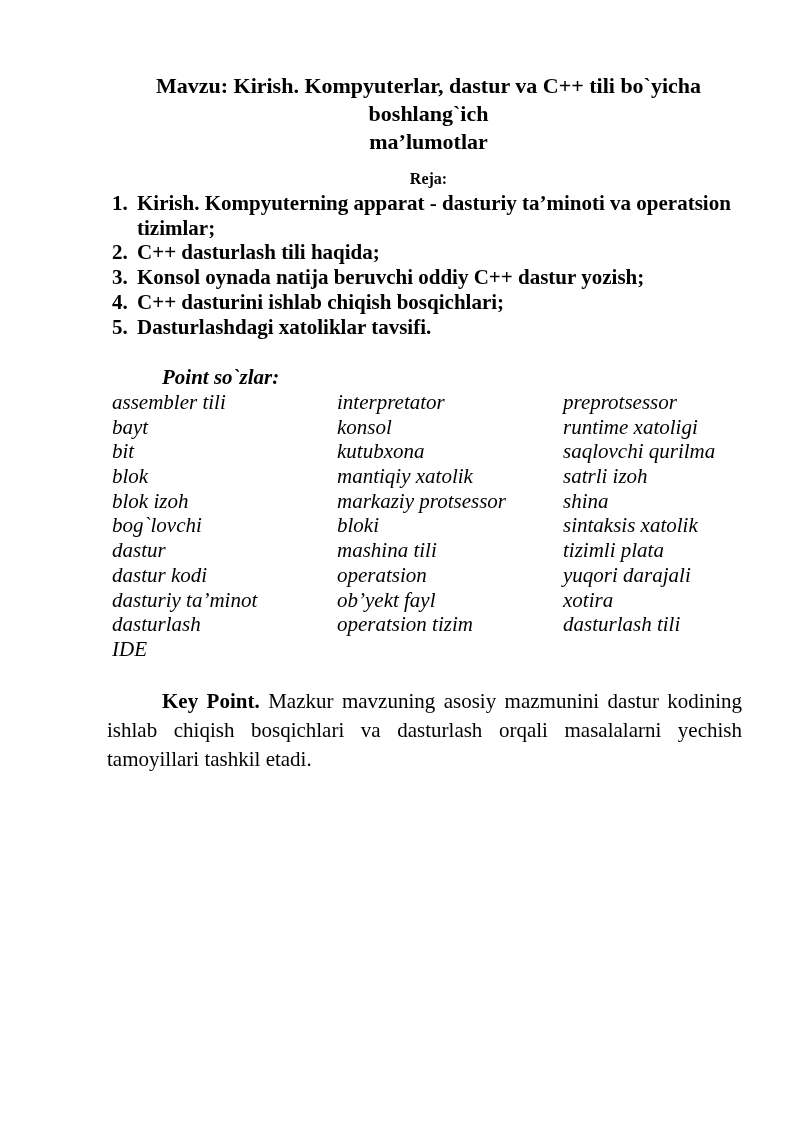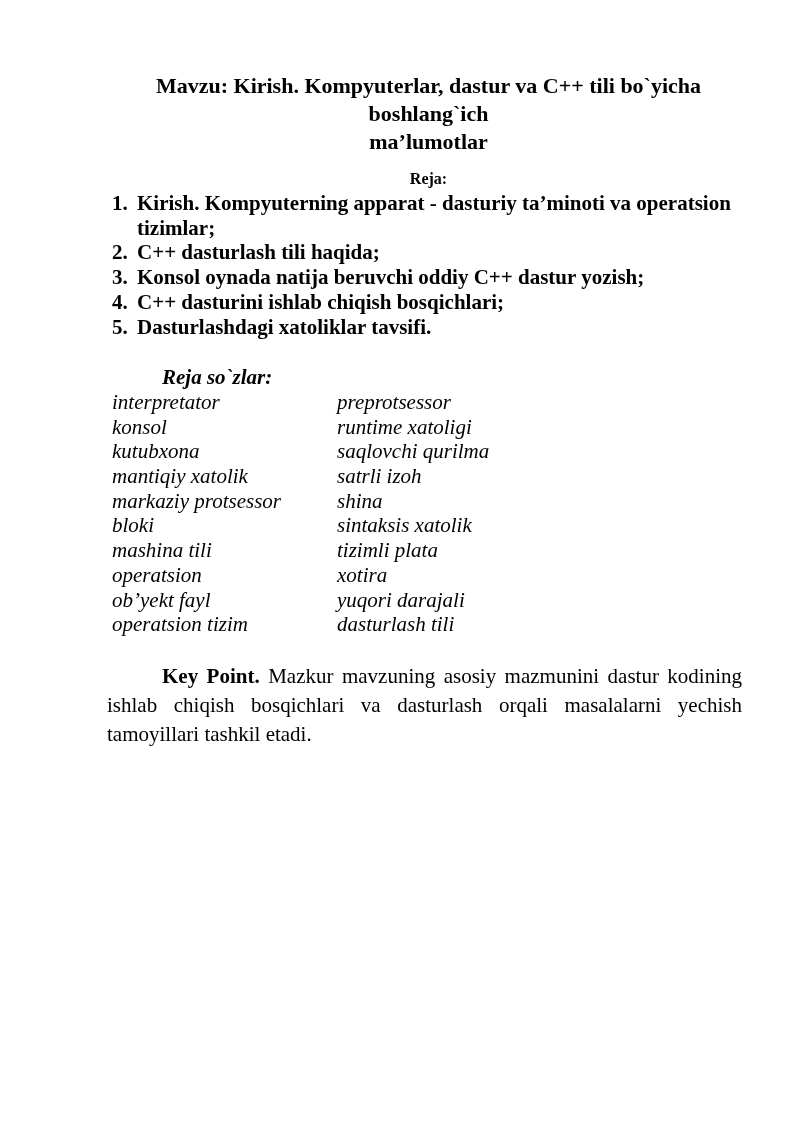--- a/index.html
+++ b/index.html
@@ -105,44 +105,57 @@
     <li>
         <span class="plan-num">4.</span>
         <span class="plan-txt">C++ dasturini ishlab chiqish bosqichlari;</span>
       </li>
     <li>
         <span class="plan-num">5.</span>
         <span class="plan-txt">Dasturlashdagi xatoliklar tavsifi.</span>
       </li>
   </ol>
 
-  <div class="keywords-heading">Reja so`zlar:</div>
+  <div class="keywords-heading">Point so`zlar:</div>
 
   <div class="keywords-table">
+    <div class="keyword-col">
+      <div class="keyword-item">assembler tili</div>
+      <div class="keyword-item">bayt</div>
+      <div class="keyword-item">bit</div>
+      <div class="keyword-item">blok</div>
+      <div class="keyword-item">blok izoh</div>
+      <div class="keyword-item">bog`lovchi</div>
+      <div class="keyword-item">dastur</div>
+      <div class="keyword-item">dastur kodi</div>
+      <div class="keyword-item">dasturiy ta’minot</div>
+      <div class="keyword-item">dasturlash</div>
+      <div class="keyword-item">IDE</div>
+    </div>
     <div class="keyword-col">
       <div class="keyword-item">interpretator</div>
       <div class="keyword-item">konsol</div>
       <div class="keyword-item">kutubxona</div>
       <div class="keyword-item">mantiqiy xatolik</div>
       <div class="keyword-item">markaziy protsessor</div>
       <div class="keyword-item">bloki</div>
       <div class="keyword-item">mashina tili</div>
       <div class="keyword-item">operatsion</div>
       <div class="keyword-item">ob’yekt fayl</div>
       <div class="keyword-item">operatsion tizim</div>
     </div>
     <div class="keyword-col">
       <div class="keyword-item">preprotsessor</div>
       <div class="keyword-item">runtime xatoligi</div>
       <div class="keyword-item">saqlovchi qurilma</div>
       <div class="keyword-item">satrli izoh</div>
       <div class="keyword-item">shina</div>
       <div class="keyword-item">sintaksis xatolik</div>
       <div class="keyword-item">tizimli plata</div>
+      <div class="keyword-item">yuqori darajali</div>
       <div class="keyword-item">xotira</div>
-      <div class="keyword-item">yuqori darajali</div>
       <div class="keyword-item">dasturlash tili</div>
     </div>
   </div>
 
   <p class="key-point"><b>Key Point.</b><span> Mazkur mavzuning asosiy mazmunini dastur kodining ishlab chiqish bosqichlari va dasturlash orqali masalalarni yechish tamoyillari tashkil etadi.</span></p>
 
 </div>
 
 </body></html>

